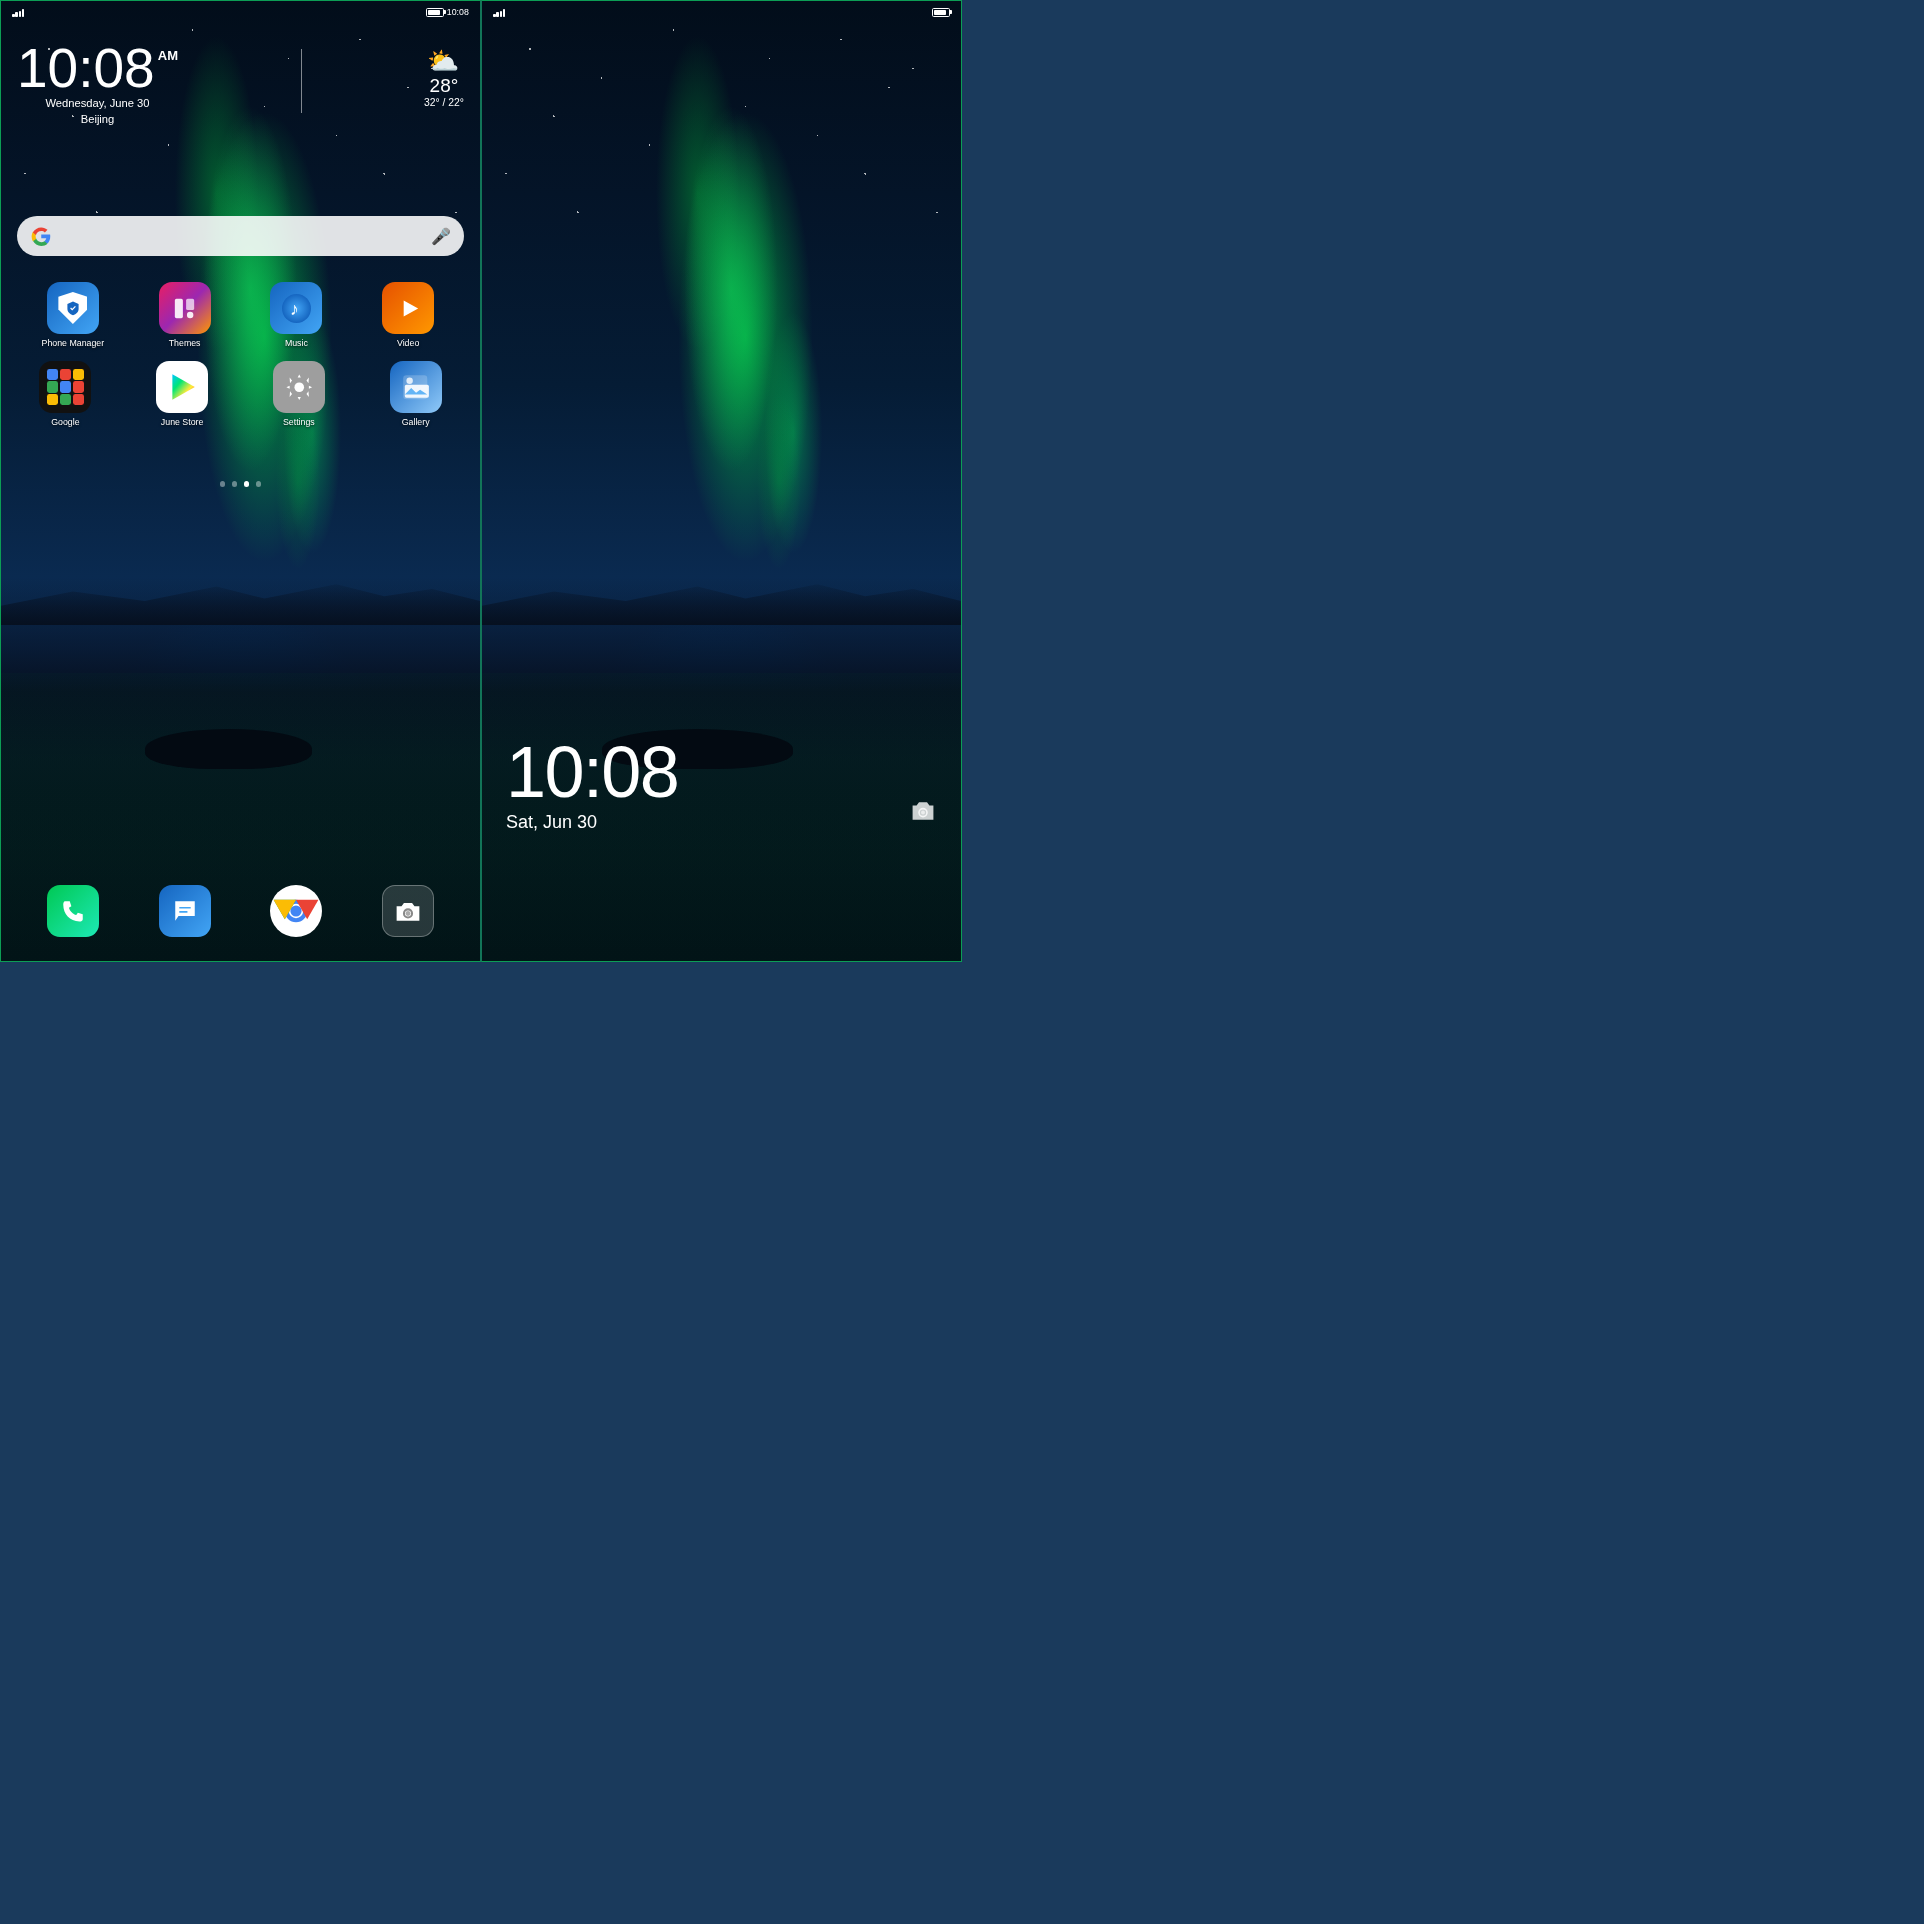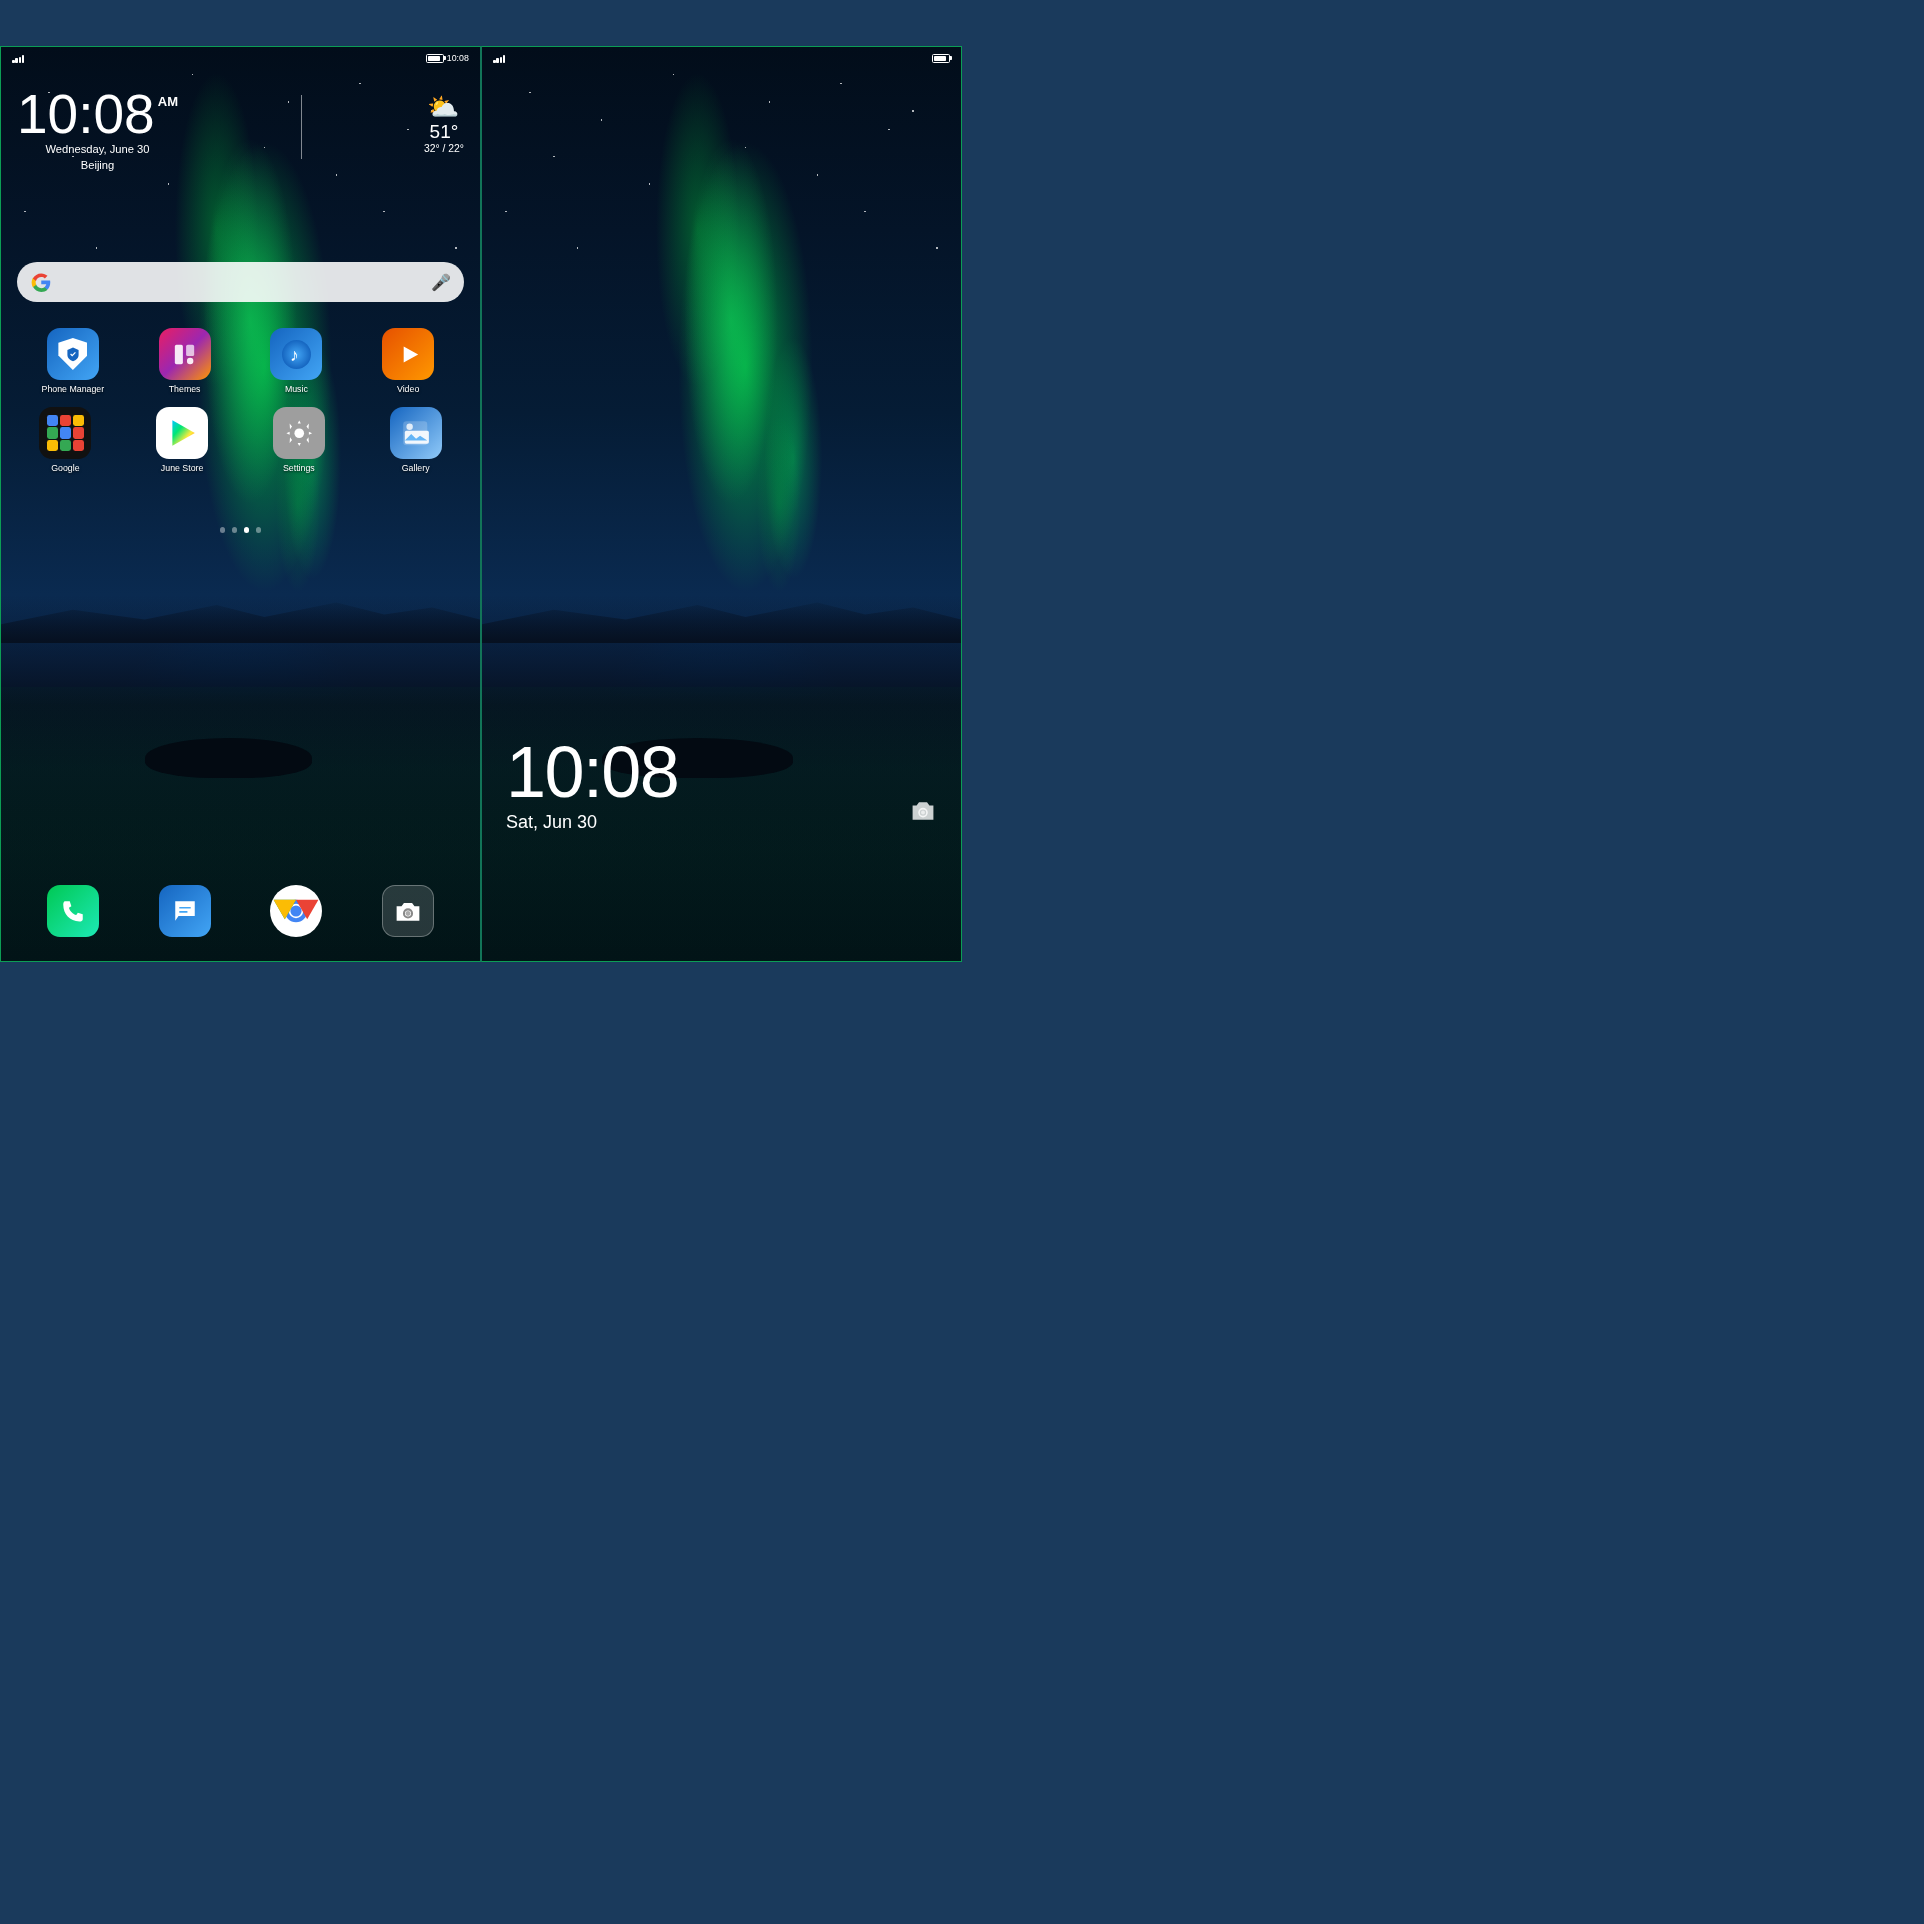--- a/index.html
+++ b/index.html
@@ -9,21 +9,20 @@
       overflow: hidden;
       display: flex;
       background: #1a3a5c;
     }
 
     
     .phone-screen {
       position: relative;
       overflow: hidden;
       flex: 1;
-      margin-top: 46px;
     }
 
     .aurora-bg {
       position: absolute;
       inset: 0;
       background:
         radial-gradient(ellipse 96px 321px at 55% 35%, rgba(0,255,80,0.55) 0%, transparent 70%),
         radial-gradient(ellipse 64px 241px at 45% 20%, rgba(0,200,60,0.4) 0%, transparent 65%),
         radial-gradient(ellipse 48px 201px at 65% 45%, rgba(0,255,100,0.35) 0%, transparent 60%),
         radial-gradient(ellipse 160px 144px at 50% 75%, rgba(0,60,120,0.8) 0%, transparent 80%),
@@ -514,21 +513,21 @@
         <span class="clock-ampm">AM</span>
       </div>
       <div class="clock-date">
         <div>Wednesday, June 30</div>
         <div>Beijing</div>
       </div>
     </div>
     <div class="divider-v"></div>
     <div class="weather-section">
       <div class="weather-icon-area">⛅</div>
-      <div class="weather-temp">51°</div>
+      <div class="weather-temp">28°</div>
       <div class="weather-range">32° / 22°</div>
     </div>
   </div>
 
   <div class="search-bar">
 
     <svg class="google-g" viewBox="0 0 28 28">
       <path d="M25.2 14.3c0-.9-.08-1.77-.22-2.6H14v4.93h6.27a5.36 5.36 0 01-2.32 3.52v2.9h3.75c2.2-2.02 3.5-5 3.5-8.75z" fill="#4285f4"></path>
       <path d="M14 26c3.14 0 5.77-1.04 7.7-2.82l-3.75-2.9c-1.04.7-2.38 1.11-3.95 1.11-3.04 0-5.61-2.05-6.53-4.81H3.6v3c1.92 3.82 5.87 6.42 10.4 6.42z" fill="#34a853"></path>
       <path d="M7.47 16.58A8.05 8.05 0 017 14c0-.9.15-1.77.43-2.58V8.42H3.6A13.98 13.98 0 002 14c0 2.26.54 4.4 1.6 6.27l3.87-2.9-.3-1.33.3 1.24z" fill="#fbbc05"></path>

